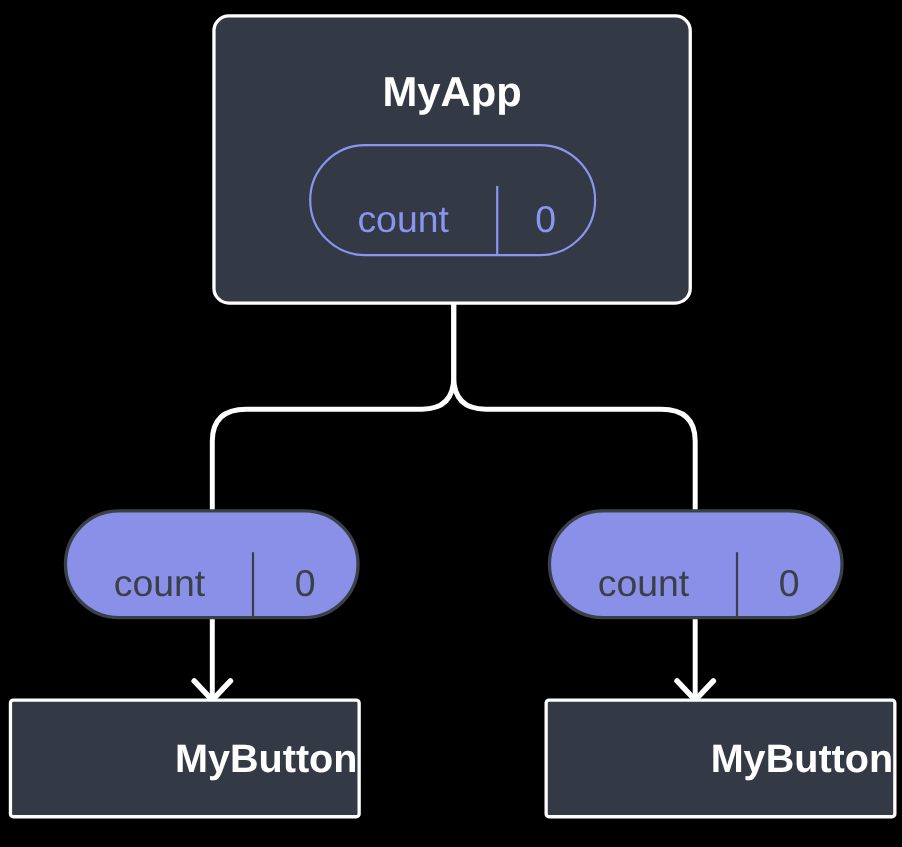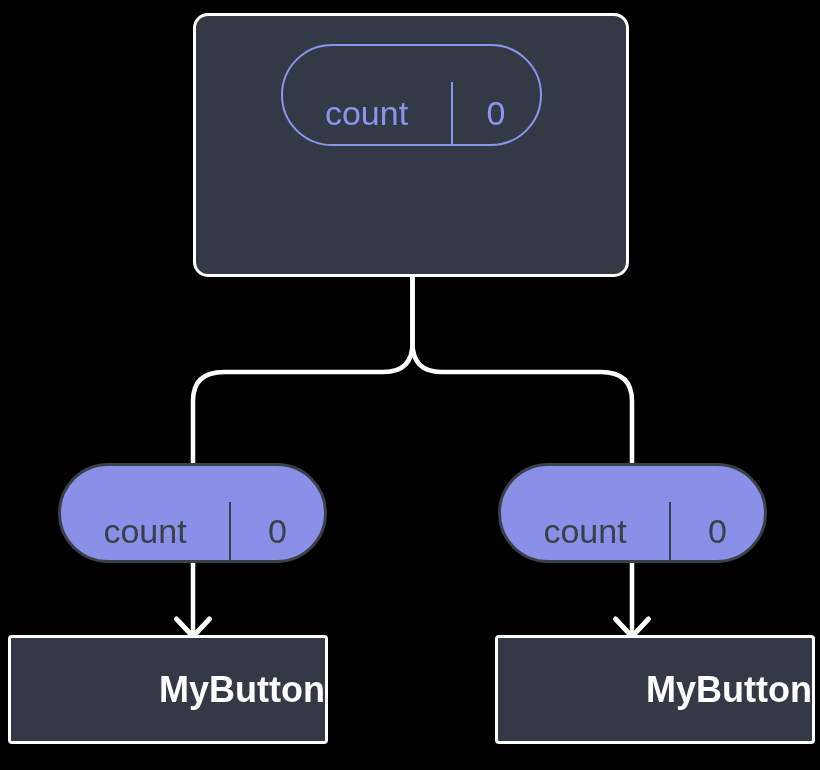--- a/index.html
+++ b/index.html
@@ -101,20 +101,21 @@
       <path d="M412.5 275 V343 Q412.5 372 383.5 372 H224 Q193 372 193 401 V466"></path>
       <path d="M412.5 275 V343 Q412.5 372 441.5 372 H601 Q632 372 632 401 V466"></path>
       <path d="M193 558 V633"></path>
       <path d="M632 558 V633"></path>
       <polyline stroke-width="5" points="176.5,619 193,636.5 209.5,619"></polyline>
       <polyline stroke-width="5" points="615.5,619 632,636.5 648.5,619"></polyline>
     </g>
   </svg>
 
   <div class="component-box root-box">
+    <div class="root-title">MyApp</div>
     <div class="pill pill-outline">
       <div class="pill-section pill-name">count</div>
       <div class="pill-section pill-value">0</div>
     </div>
   </div>
 
   <div class="pill pill-filled pill-left">
     <div class="pill-section pill-name">count</div>
     <div class="pill-section pill-value">0</div>
   </div>

